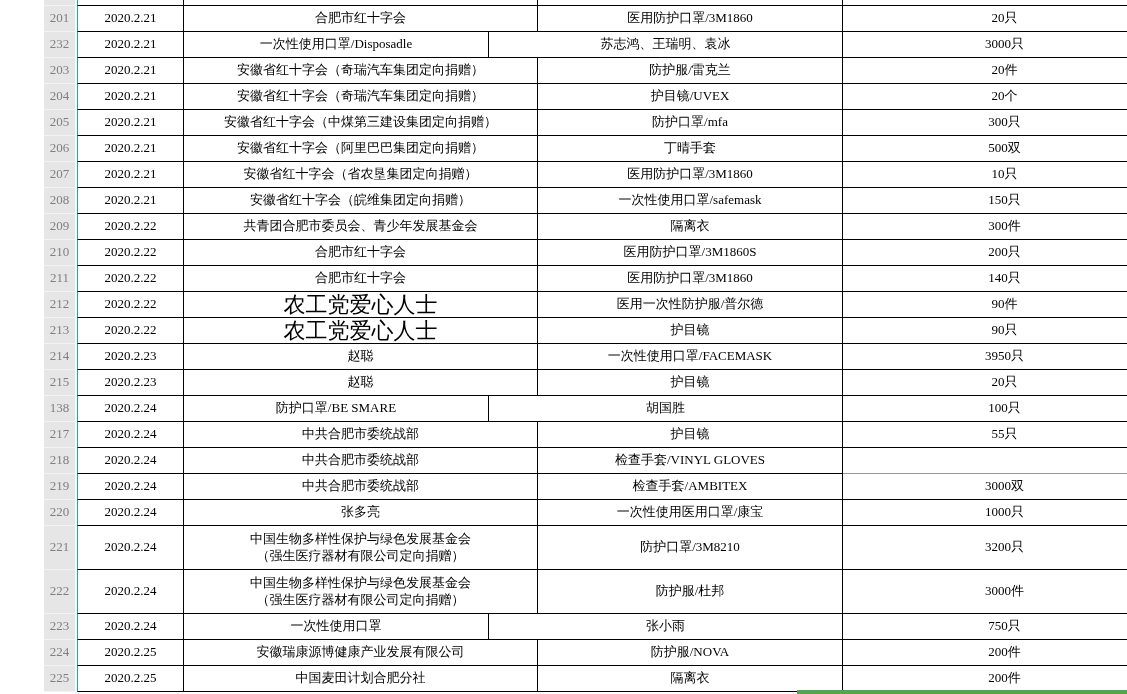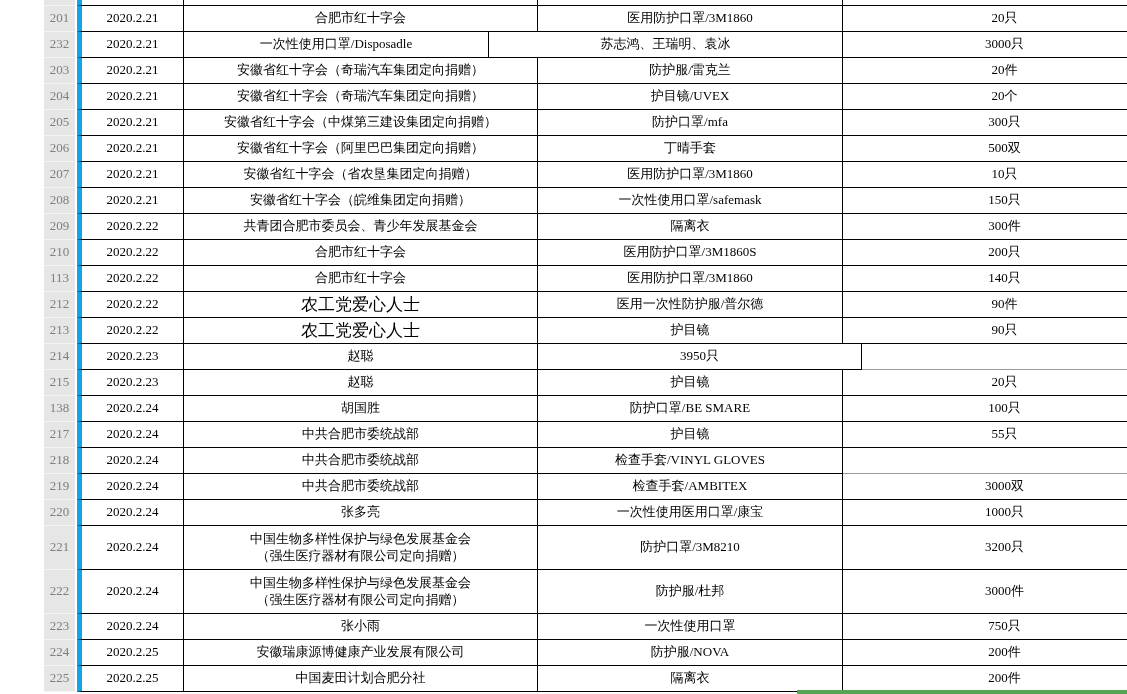--- a/index.html
+++ b/index.html
@@ -23,39 +23,39 @@
     white-space:nowrap;
   }
   .rownum{
     width:33px;
     background:#e7e6e6;
     color:#7f7f7f;
     font-size:12px;
     border-right:2px solid #ffffff;
     border-bottom:1px solid #f4f3f3;
   }
-  .c-date{width:107px;border-left:5px solid #0ea5e9;}
+  .c-date{width:107px;border-left:1px solid #0ea5e9;}
   .c-donor{width:354px;flex-direction:column;white-space:normal;}
   .c-item{width:305px;}
   .c-qty{width:324px;}
   .c-date,.c-donor,.c-item,.c-qty{
     border-right:1px solid #000;
     border-bottom:1px solid #000;
     background:#ffffff;
   }
   .c-sliver{
     flex:1;
     border-bottom:1px solid #9a9a9a;
     background:#ffffff;
   }
   .row{height:26px;padding-left:44px;}
   .row.tall{height:44px;}
   .row.partial{height:6px;}
   .row.partial .rownum{border-bottom:1px solid #f4f3f3;}
-  .row.large-donor .c-donor{font-size:17px;}
+  .row.large-donor .c-donor{font-size:22px;}
   .donor-line2{display:block;}
   .selection-underline{
     position:absolute;
     left:797px;
     top:690px;
     width:330px;
     height:4px;
     z-index:5;
   }
 </style>
@@ -187,21 +187,21 @@
     <div class="cell c-donor">
       <span class="donor-line1">合肥市红十字会</span>
       <span class="donor-line2"></span>
     </div>
     <div class="cell c-item">医用防护口罩/3M1860S</div>
     <div class="cell c-qty">200只</div>
     <div class="cell c-sliver"></div>
   </div>
 
   <div class="row">
-    <div class="cell rownum">113</div>
+    <div class="cell rownum">211</div>
     <div class="cell c-date">2020.2.22</div>
     <div class="cell c-donor">
       <span class="donor-line1">合肥市红十字会</span>
       <span class="donor-line2"></span>
     </div>
     <div class="cell c-item">医用防护口罩/3M1860</div>
     <div class="cell c-qty">140只</div>
     <div class="cell c-sliver"></div>
   </div>
 
@@ -229,44 +229,45 @@
     <div class="cell c-sliver"></div>
   </div>
 
   <div class="row">
     <div class="cell rownum">214</div>
     <div class="cell c-date">2020.2.23</div>
     <div class="cell c-donor">
       <span class="donor-line1">赵聪</span>
       <span class="donor-line2"></span>
     </div>
+    <div class="cell c-item">一次性使用口罩/FACEMASK</div>
     <div class="cell c-qty">3950只</div>
     <div class="cell c-sliver"></div>
   </div>
 
   <div class="row">
     <div class="cell rownum">215</div>
     <div class="cell c-date">2020.2.23</div>
     <div class="cell c-donor">
       <span class="donor-line1">赵聪</span>
       <span class="donor-line2"></span>
     </div>
     <div class="cell c-item">护目镜</div>
     <div class="cell c-qty">20只</div>
     <div class="cell c-sliver"></div>
   </div>
 
   <div class="row">
     <div class="cell rownum">138</div>
     <div class="cell c-date">2020.2.24</div>
+    <div class="cell c-item">防护口罩/BE SMARE</div>
     <div class="cell c-donor">
       <span class="donor-line1">胡国胜</span>
       <span class="donor-line2"></span>
     </div>
-    <div class="cell c-item">防护口罩/BE SMARE</div>
     <div class="cell c-qty">100只</div>
     <div class="cell c-sliver"></div>
   </div>
 
   <div class="row">
     <div class="cell rownum">217</div>
     <div class="cell c-date">2020.2.24</div>
     <div class="cell c-donor">
       <span class="donor-line1">中共合肥市委统战部</span>
       <span class="donor-line2"></span>
@@ -331,25 +332,25 @@
       <span class="donor-line2">（强生医疗器材有限公司定向捐赠）</span>
     </div>
     <div class="cell c-item">防护服/杜邦</div>
     <div class="cell c-qty">3000件</div>
     <div class="cell c-sliver"></div>
   </div>
 
   <div class="row">
     <div class="cell rownum">223</div>
     <div class="cell c-date">2020.2.24</div>
+    <div class="cell c-item">一次性使用口罩</div>
     <div class="cell c-donor">
       <span class="donor-line1">张小雨</span>
       <span class="donor-line2"></span>
     </div>
-    <div class="cell c-item">一次性使用口罩</div>
     <div class="cell c-qty">750只</div>
     <div class="cell c-sliver"></div>
   </div>
 
   <div class="row">
     <div class="cell rownum">224</div>
     <div class="cell c-date">2020.2.25</div>
     <div class="cell c-donor">
       <span class="donor-line1">安徽瑞康源博健康产业发展有限公司</span>
       <span class="donor-line2"></span>

